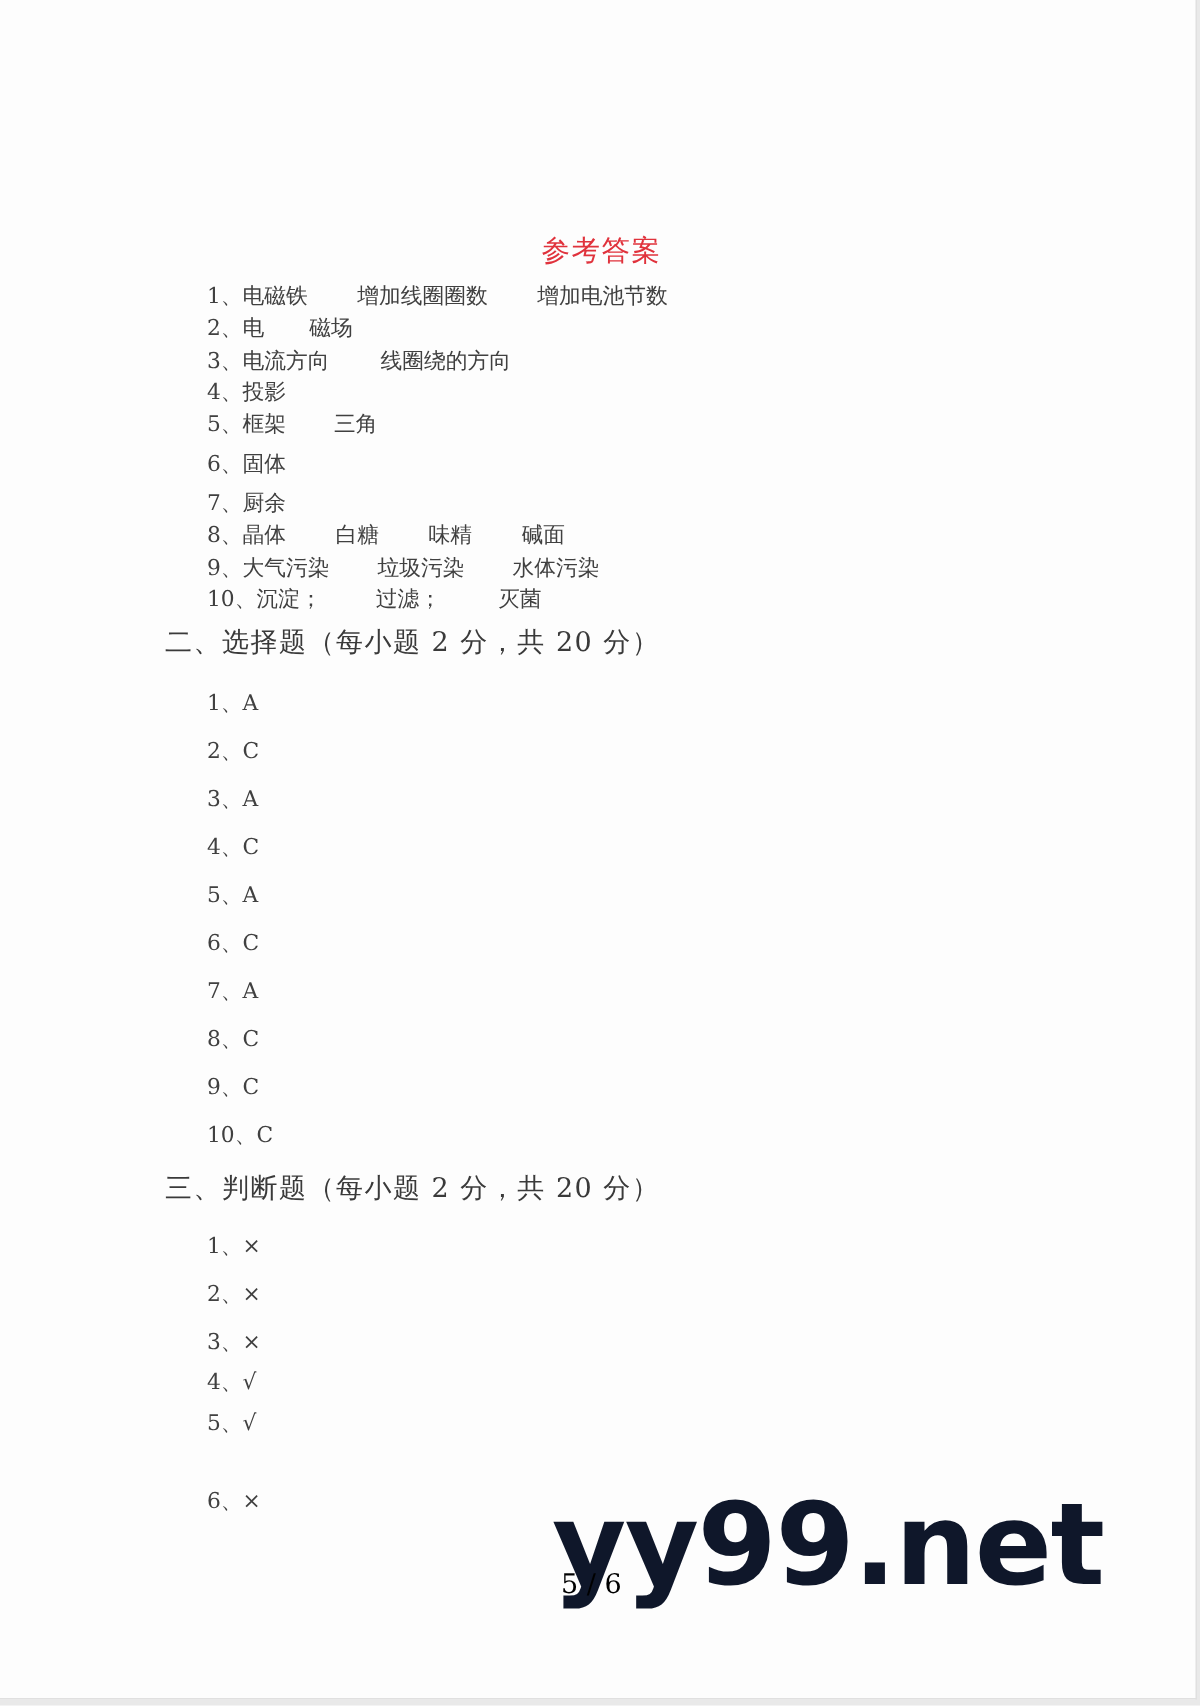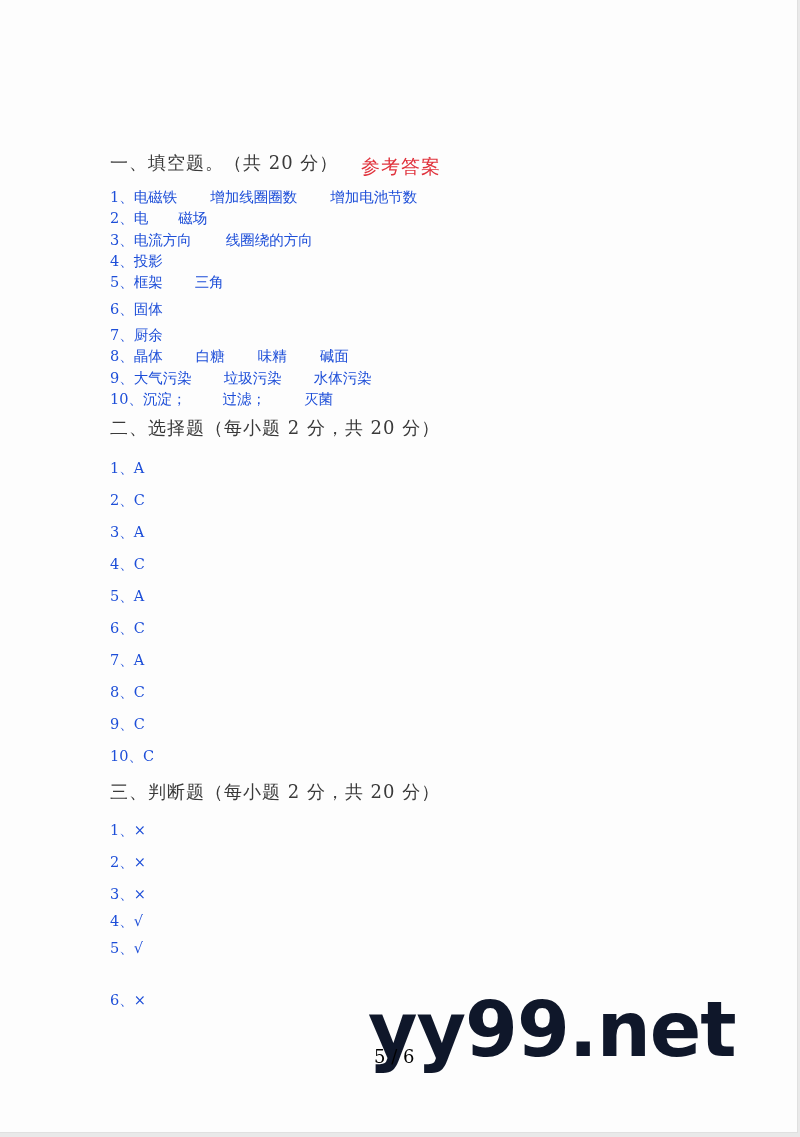--- a/index.html
+++ b/index.html
@@ -11,39 +11,38 @@
     }
     .page {
       position: absolute; left: 0; top: 0; width: 797px; height: 1132px;
       background: #fdfdfd;
       border-right: 1px solid #e0e0e0;
       border-bottom: 1px solid #e0e0e0;
     }
     .abs { position: absolute; white-space: nowrap; }
     .title { color: #e0323c; font-size: 19px; letter-spacing: 1px; }
     .section { font-size: 18px; color: #3a3a3a; letter-spacing: 1px; }
-    .item { font-size: 14.5px; color: #1d4ed8; }
+    .item { font-size: 14.5px; color: #404040; margin-left: 28px; }
     .item span.gap { display: inline-block; }
     .watermark {
       font-family: "DejaVu Sans", sans-serif; font-weight: bold;
       font-size: 76px; color: #0f172a; letter-spacing: -1px;
     }
     .pageno { font-size: 18px; color: #000000; }
     .footer { font-family: "Liberation Sans", sans-serif; font-size: 15px; color: #222; }
   </style>
 </head>
 <body>
 
 <div class="page">
 
   <div class="abs watermark" style="left:368px; top:985px;">yy99.net</div>
 
   <div class="abs title" style="left:361px; top:110px;margin-top:44px;">参考答案</div>
 
-  <div class="abs section" style="left:110px; top:151px;">一、填空题。（共 20 分）</div>
 
   <div class="abs item" style="left:110px; top:188px;">
     <span>1、</span><span>电磁铁</span><span class="gap" style="width:33px"></span><span>增加线圈圈数</span><span class="gap" style="width:33px"></span><span>增加电池节数</span>
   </div>
   <div class="abs item" style="left:110px; top:209px;">
     <span>2、</span><span>电</span><span class="gap" style="width:30px"></span><span>磁场</span>
   </div>
   <div class="abs item" style="left:110px; top:231px;">
     <span>3、</span><span>电流方向</span><span class="gap" style="width:34px"></span><span>线圈绕的方向</span>
   </div>

